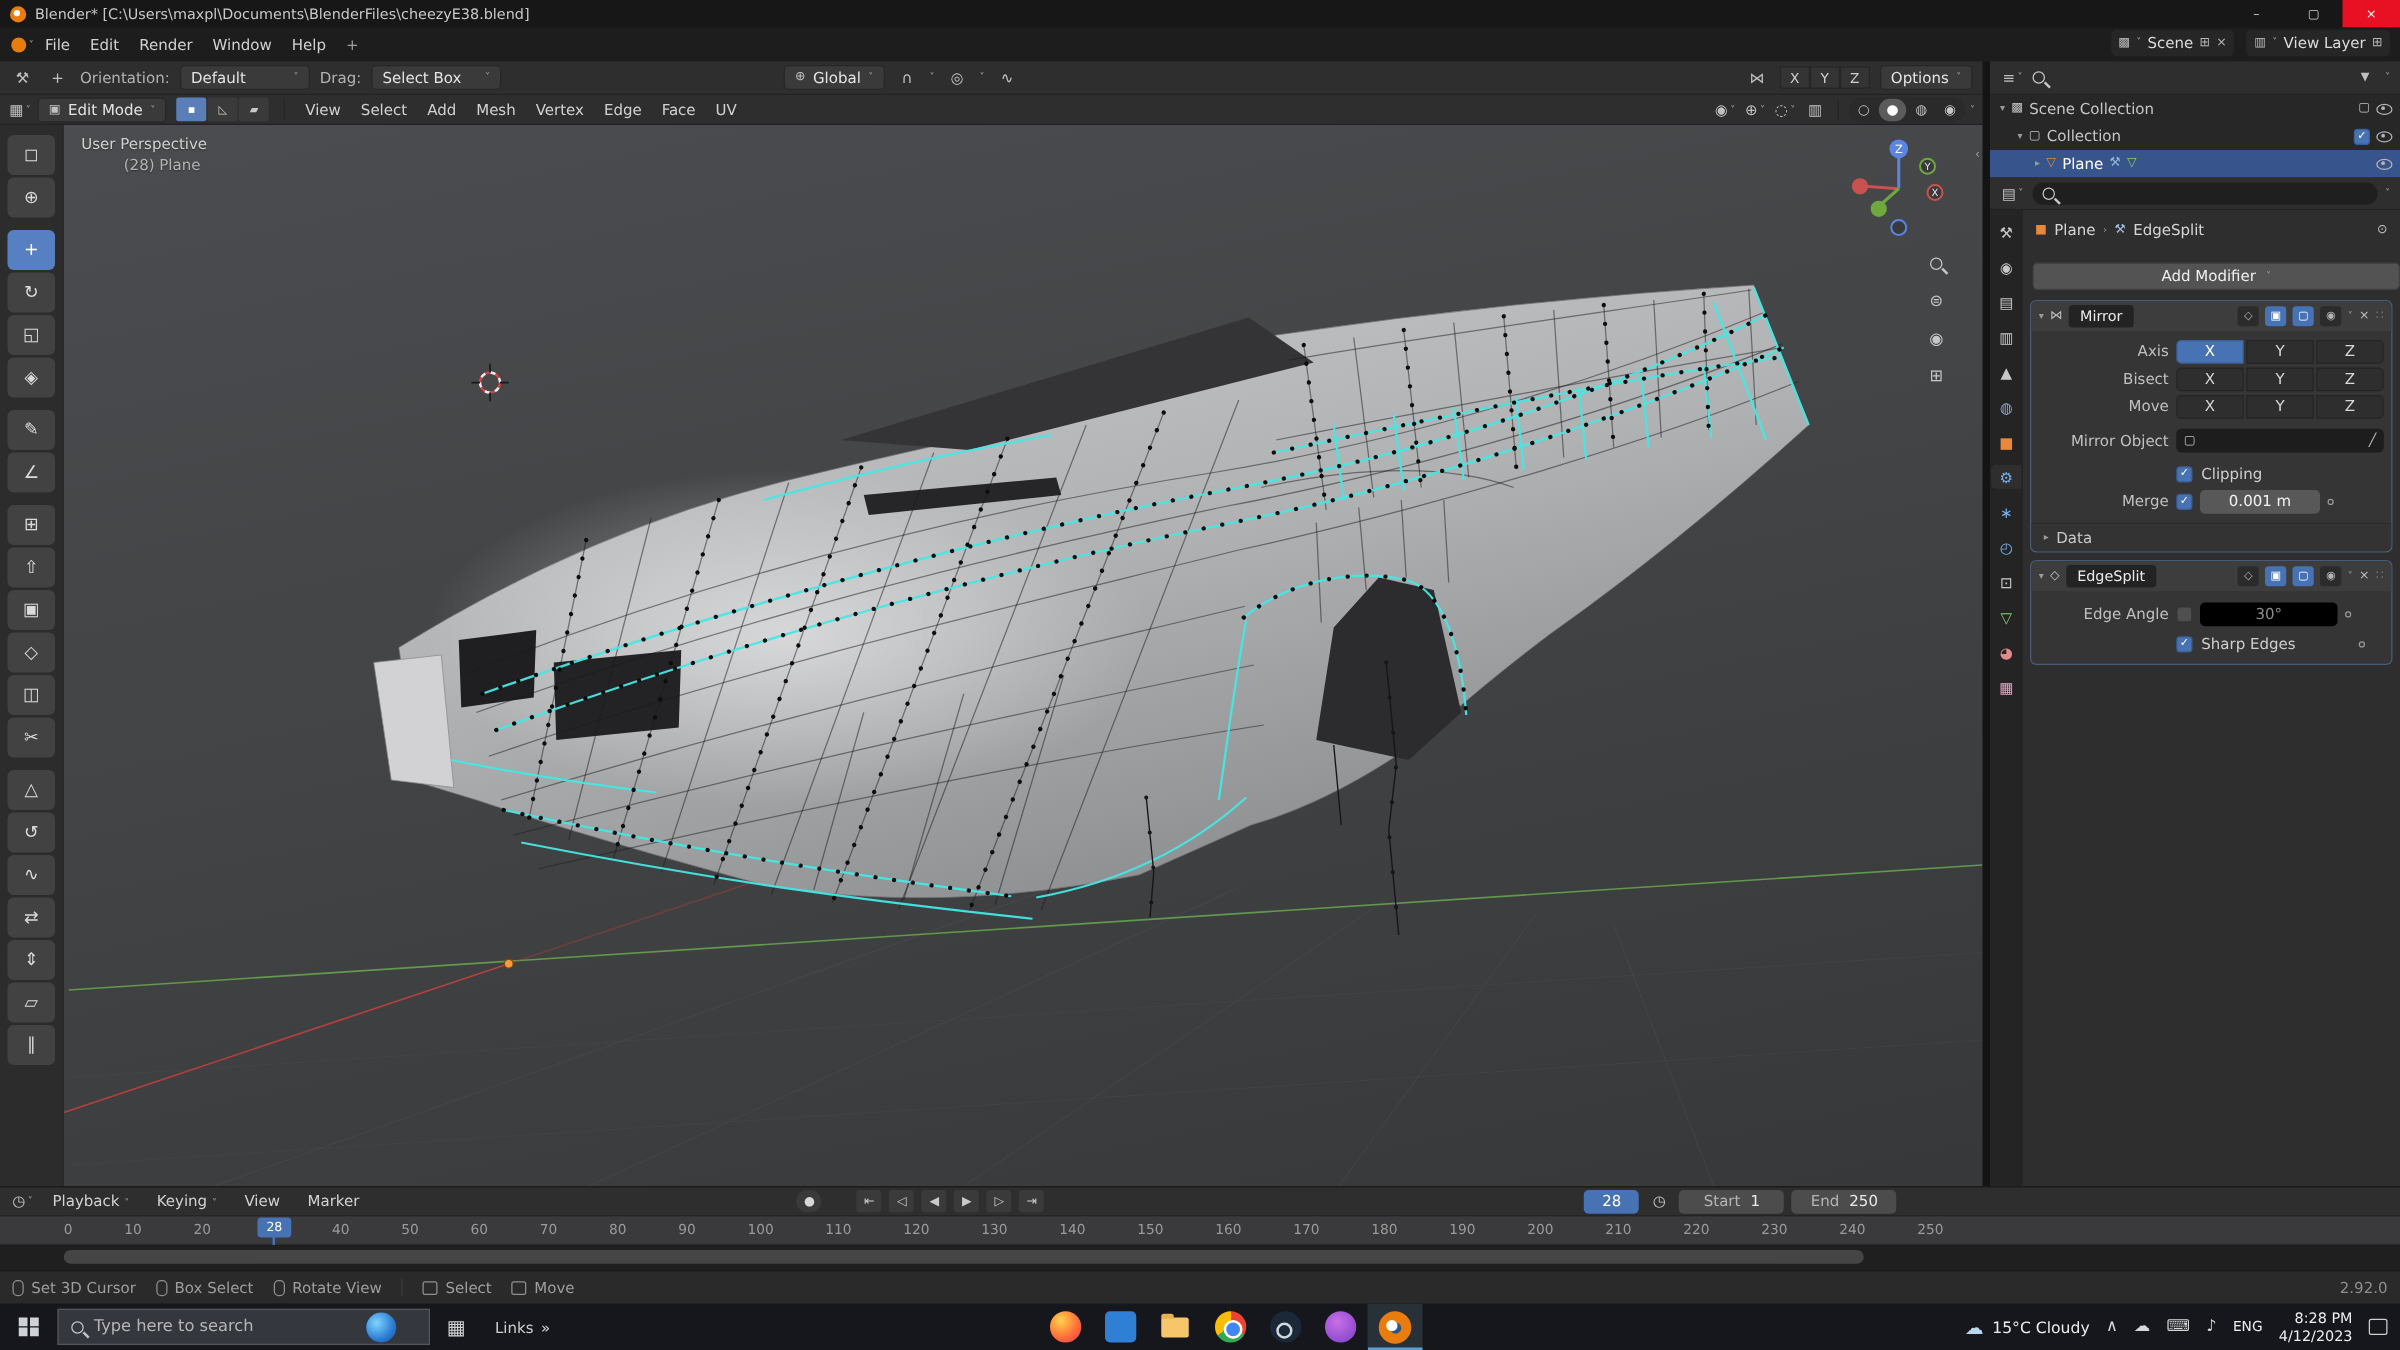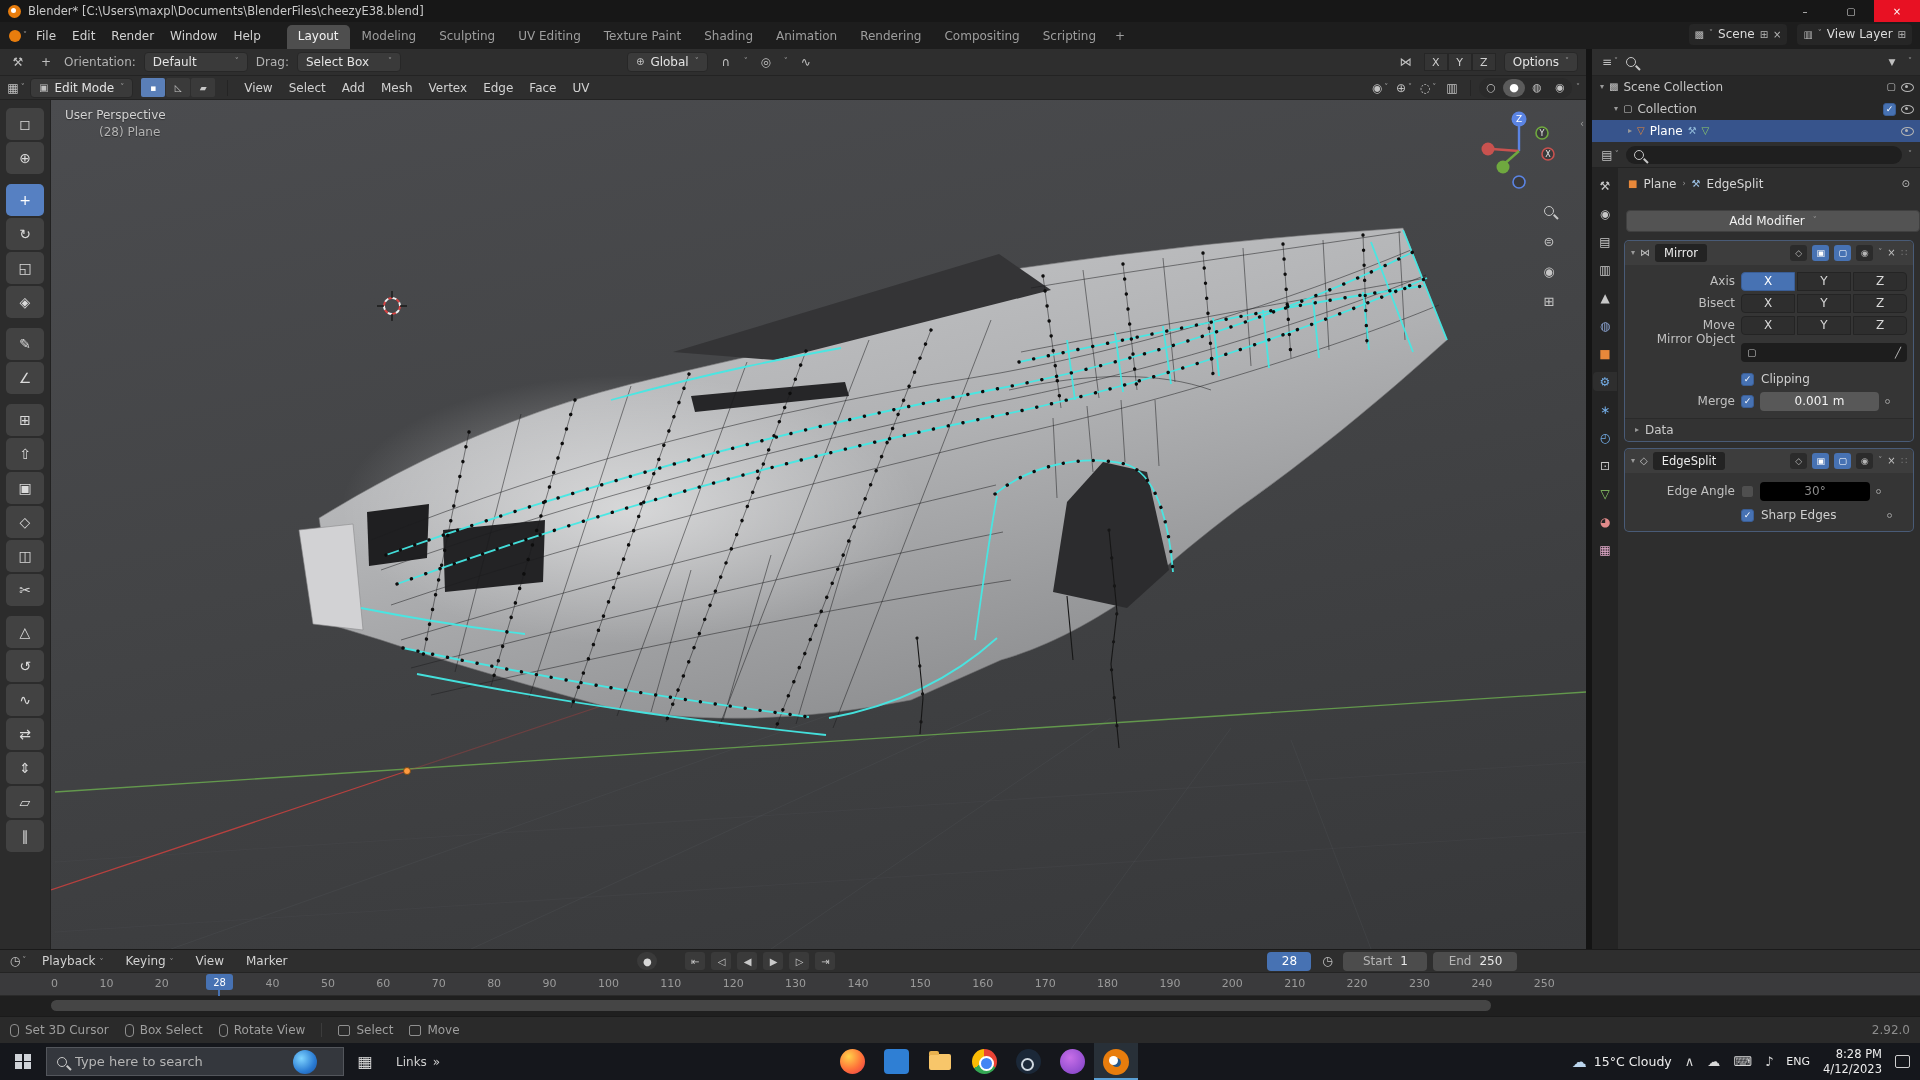--- a/index.html
+++ b/index.html
@@ -165,32 +165,20 @@
           <span class="chev">˅</span>
         </span>
       <nav class="bar">
           <span class="menu">File</span>
           <span class="menu">Edit</span>
           <span class="menu">Render</span>
           <span class="menu">Window</span>
           <span class="menu">Help</span>
         </nav>
     </div>
-    <div class="tabs">
-        <span class="wstab">Layout</span>
-        <span class="wstab">Modeling</span>
-        <span class="wstab">Sculpting</span>
-        <span class="wstab">UV Editing</span>
-        <span class="wstab">Texture Paint</span>
-        <span class="wstab">Shading</span>
-        <span class="wstab">Animation</span>
-        <span class="wstab">Rendering</span>
-        <span class="wstab">Compositing</span>
-        <span class="wstab">Scripting</span>
-      </div>
     <span class="addtab">+</span>
     <span class="spacer"></span>
     <div class="bar" style="padding-bottom:3px;">
       <div class="pill">
         <span class="sq">▩</span>
         <span class="chev">˅</span>
         <span>Scene</span>
         <span class="sq">⊞</span>
         <span class="sq">×</span>
       </div>
@@ -583,34 +571,34 @@
         <span class="segbtn">X</span>
         <span class="segbtn">Y</span>
         <span class="segbtn">Z</span>
       </div>
       <span class="plabel" style="top:77px;left:0;">Move</span>
       <div class="prow" style="top:74px;left:116px;">
         <span class="segbtn">X</span>
         <span class="segbtn">Y</span>
         <span class="segbtn">Z</span>
       </div>
-      <span class="plabel" style="top:91px;left:0;">Mirror Object</span>
+      <span class="plabel" style="top:105px;left:0;">Mirror Object</span>
       <div class="prow objfield" style="top:102px;left:116px;width:166px;">
         <span class="mini">▢</span>
         <span class="spacer"></span>
         <span class="mini">╱</span>
       </div>
       <div class="prow" style="top:128px;left:116px;gap:7px;">
         <span class="cb on">✓</span>
         <span>Clipping</span>
       </div>
       <span class="plabel" style="top:153px;left:0;">Merge</span>
       <div class="prow" style="top:150px;left:116px;gap:6px;">
         <span class="cb on">✓</span>
-        <span class="vfield" style="width:119px;">0.001 m</span>
+        <span class="vfield" style="width:96px;">0.001 m</span>
         <span class="dot"></span>
       </div>
       <div class="subpanel" style="bottom:0;">
         <span class="chev">▸</span>
         <span>Data</span>
       </div>
     </div>
 
     <div class="panel" style="top:280px;height:84px;">
       <div class="phead">

